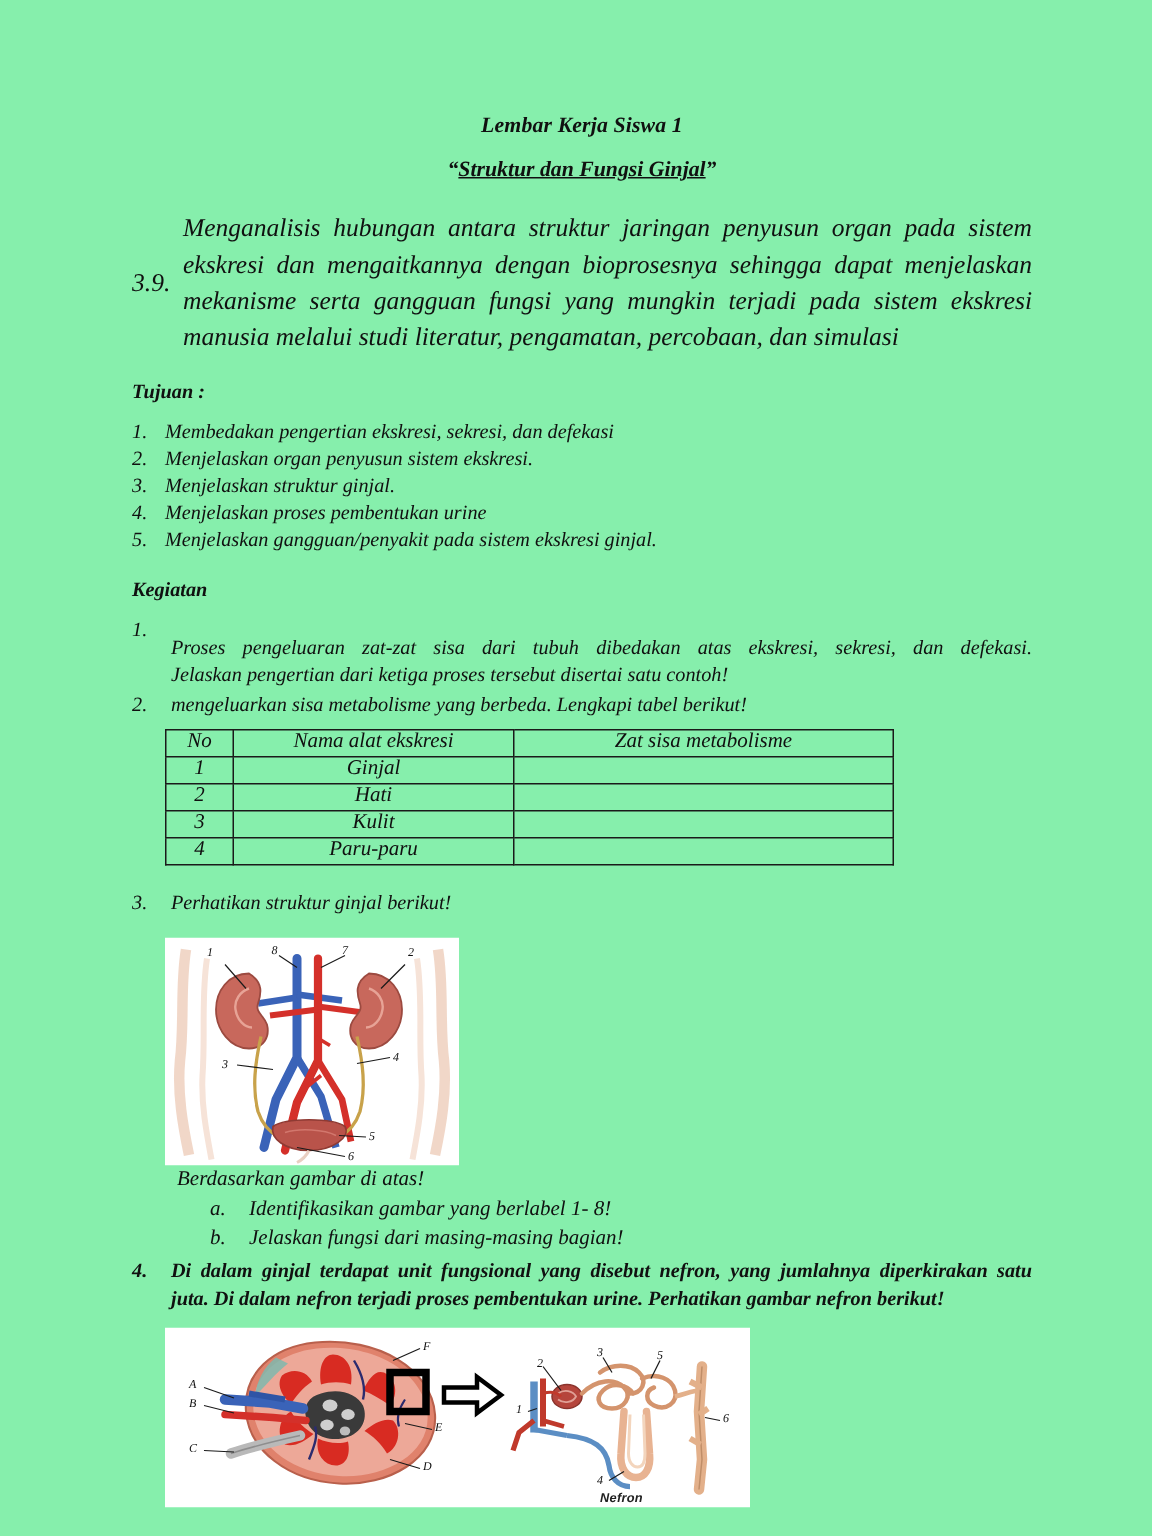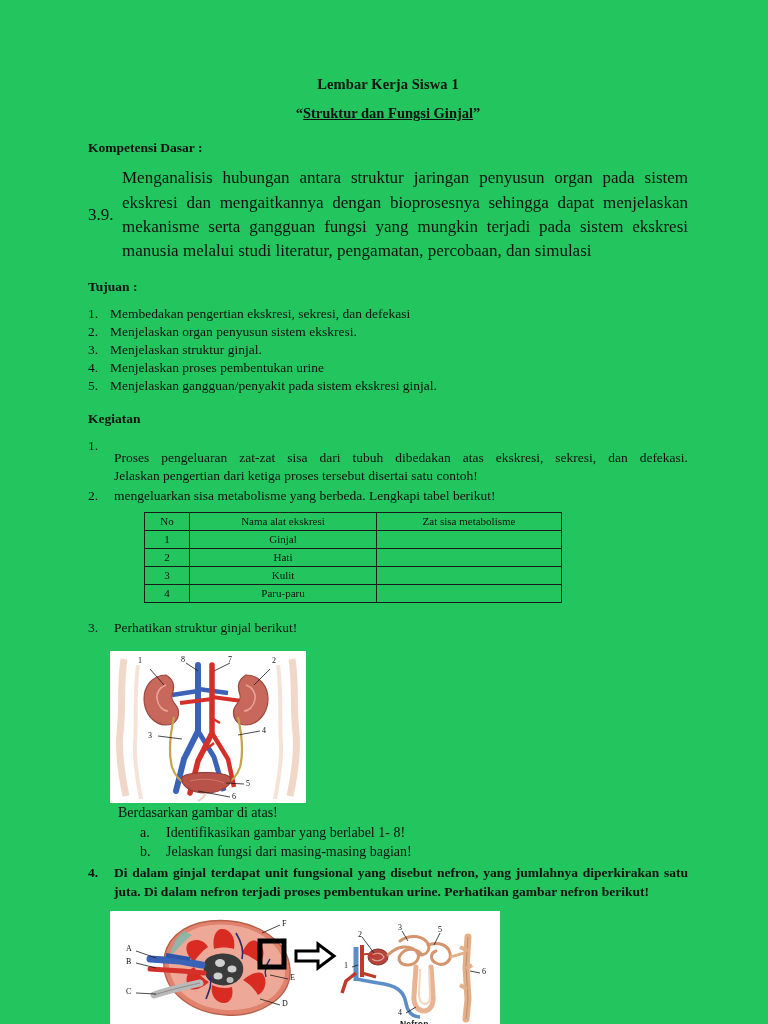--- a/index.html
+++ b/index.html
@@ -13,21 +13,22 @@
     position: relative;
     font-family: "Liberation Serif", "DejaVu Serif", serif;
     color: #101010;
     overflow: hidden;
   }
   .page {
     position: absolute;
     left: 0; top: 0;
     width: 768px;
     height: 1024px;
-    background: #22c55e;
+    background: #86efac;
+    font-style: italic;
   }
   .content {
     position: absolute;
     left: 88px;
     top: 76px;
     width: 600px;
   }
 
   
   .doc-title {
@@ -101,24 +102,23 @@
     text-align: justify;
     text-justify: inter-word;
   }
   .keg-item .t .lastline { display: block; text-align: left; }
   .keg-item.bold { font-weight: bold; }
 
   
   .tbl-wrap { margin: 6px 0 0 22px; }
   table.lks {
     border-collapse: collapse;
-    font-size: 11px;
-    width: 418px;
+    font-size: 14px;
+    width: 486px;
     table-layout: fixed;
-    margin-left: 34px;
   }
   table.lks td, table.lks th {
     border: 1px solid #1a1a1a;
     height: 17px;
     padding: 0 4px;
     font-weight: normal;
     vertical-align: middle;
   }
   table.lks .c-no { width: 36px; text-align: center; }
   table.lks .c-alat { width: 178px; text-align: center; }
@@ -164,21 +164,20 @@
 </style>
 </head>
 <body>
 
 <div class="page">
  <div class="content">
 
   <div class="doc-title">Lembar Kerja Siswa 1</div>
   <div class="doc-subtitle"><span>“</span><span class="u">Struktur dan Fungsi Ginjal</span><span>”</span></div>
 
-  <div class="section-head">Kompetensi Dasar :</div>
   <div class="kd-row">
     <div class="kd-num">3.9.</div>
     <div class="kd-body">Menganalisis hubungan antara struktur jaringan penyusun organ pada sistem ekskresi dan mengaitkannya dengan bioprosesnya sehingga dapat menjelaskan mekanisme serta gangguan fungsi yang mungkin terjadi pada sistem ekskresi manusia melalui studi literatur, pengamatan, percobaan, dan simulasi</div>
   </div>
 
   <div class="gap-md"></div>
 
   <div class="section-head">Tujuan  :</div>
   <div class="num-list">
     <div class="li">

